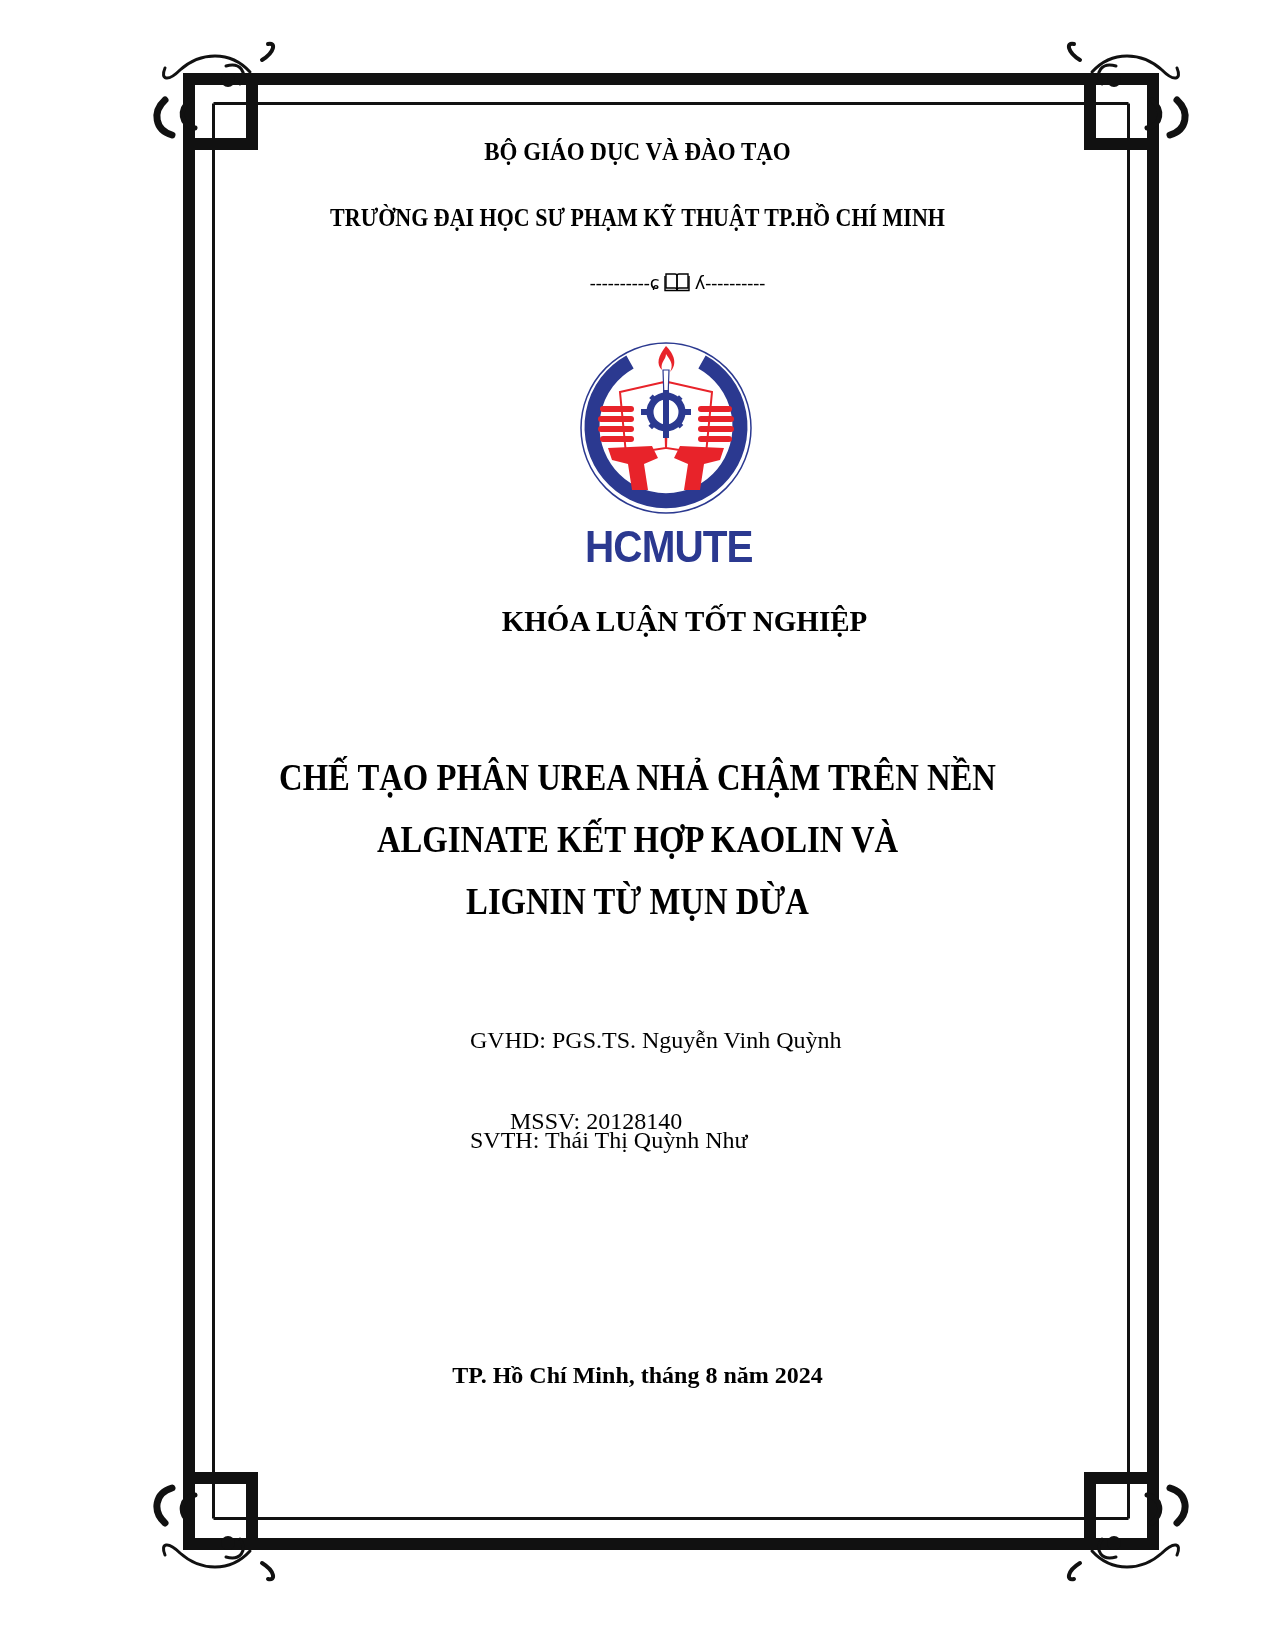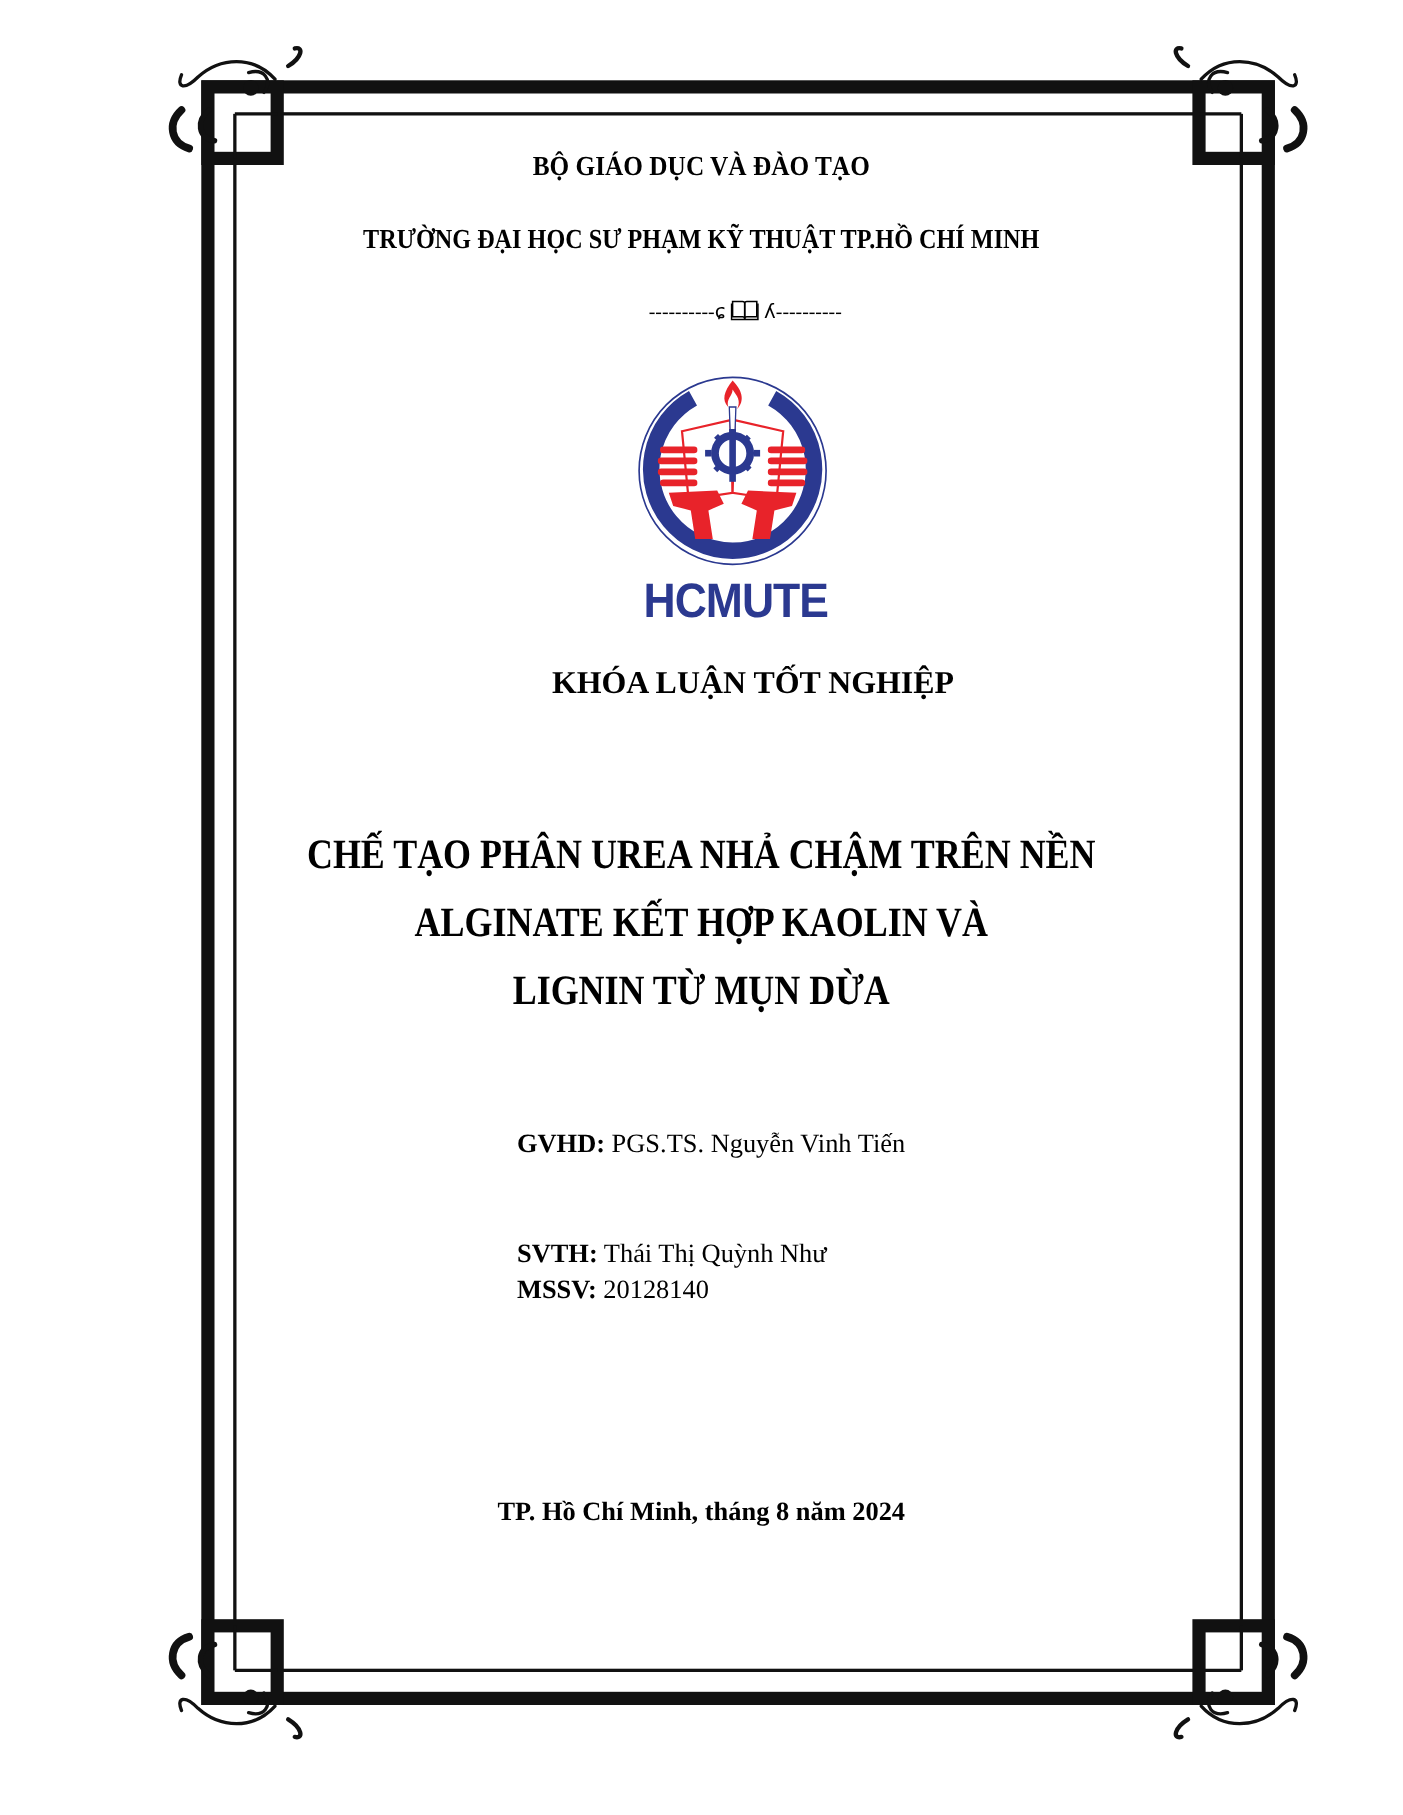--- a/index.html
+++ b/index.html
@@ -7,21 +7,21 @@
          font-family:"Liberation Serif", "DejaVu Serif", serif; color:#000; }
   .frame-svg { position:absolute; left:0; top:0; width:1275px; height:1650px; }
   .center-line { position:absolute; left:0; width:1275px; text-align:center; white-space:nowrap; }
   .hdr { font-weight:bold; font-size:25px; letter-spacing:0px; transform:scaleX(0.92); }
   .hdr2 { font-weight:bold; font-size:25px; transform:scaleX(0.88); }
   .divider { font-size:18px; font-weight:normal; }
   .divider .glyph { font-family:"DejaVu Sans", sans-serif; font-size:18px; }
   .type-label { font-weight:bold; font-size:29px;margin-left:47px; }
   .title { font-weight:bold; font-size:38px; transform:scaleX(0.86); }
   .info { position:absolute; left:470px; font-size:24px; white-space:nowrap; }
-  .info b { font-weight:bold; }
+  .info b { font-weight:normal; }
   .date { font-size:24px; }
   .logo { position:absolute; left:578px; top:340px; width:176px; height:176px; }
   .logo-text { position:absolute; left:578px; top:522px; width:176px; text-align:center;
                font-family:"Liberation Sans", "DejaVu Sans", sans-serif; font-weight:bold;
                font-size:44px; color:#2b3990; letter-spacing:-1px; transform:scaleX(0.92); }
 </style>
 </head>
 <body>
 
 <svg class="frame-svg" viewBox="0 0 1275 1650" xmlns="http://www.w3.org/2000/svg">
@@ -148,24 +148,24 @@
 <div class="logo-text">HCMUTE</div>
 
 <div class="center-line type-label" style="top:605px;">KHÓA LUẬN TỐT NGHIỆP</div>
 
 <div class="center-line title" style="top:755px;">CHẾ TẠO PHÂN UREA NHẢ CHẬM TRÊN NỀN</div>
 <div class="center-line title" style="top:817px;">ALGINATE KẾT HỢP KAOLIN VÀ</div>
 <div class="center-line title" style="top:879px;">LIGNIN TỪ MỤN DỪA</div>
 
 <div class="info" style="top:1027px;">
   <b>GVHD:</b>
-  <span>PGS.TS. Nguyễn Vinh Tiến</span>
+  <span>PGS.TS. Nguyễn Vinh Quỳnh</span>
 </div>
 <div class="info" style="top:1127px;">
   <b>SVTH:</b>
   <span>Thái Thị Quỳnh Như</span>
 </div>
-<div class="info" style="top:1160px;">
+<div class="info" style="top:1108px;margin-left:40px;">
   <b>MSSV:</b>
   <span>20128140</span>
 </div>
 
 <div class="center-line date" style="top:1362px;font-weight:bold;">TP. Hồ Chí Minh, tháng 8 năm 2024</div>
 
 </body></html>

